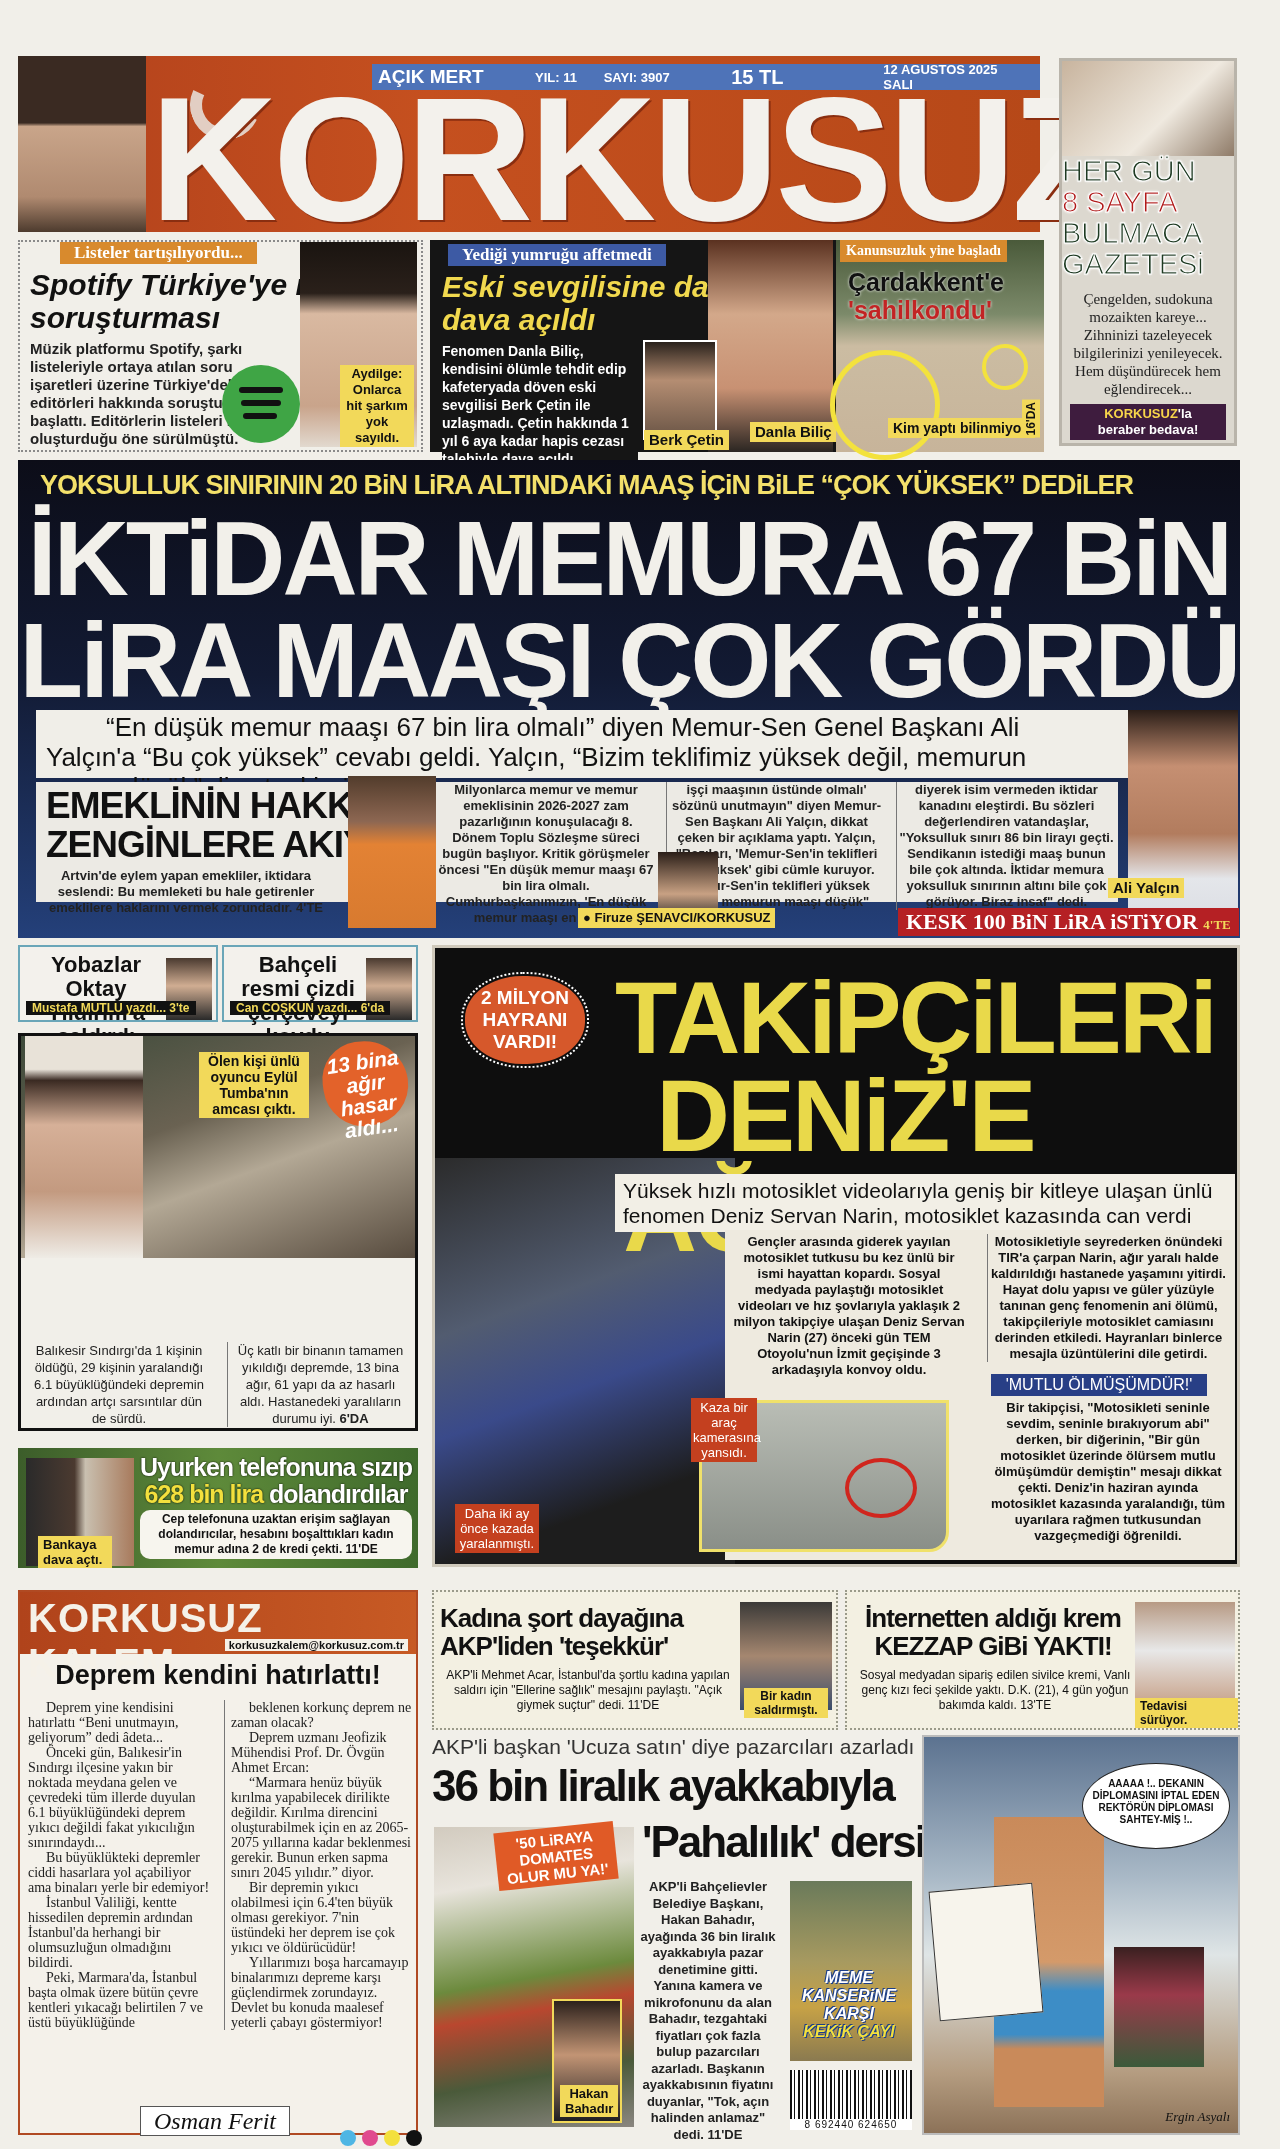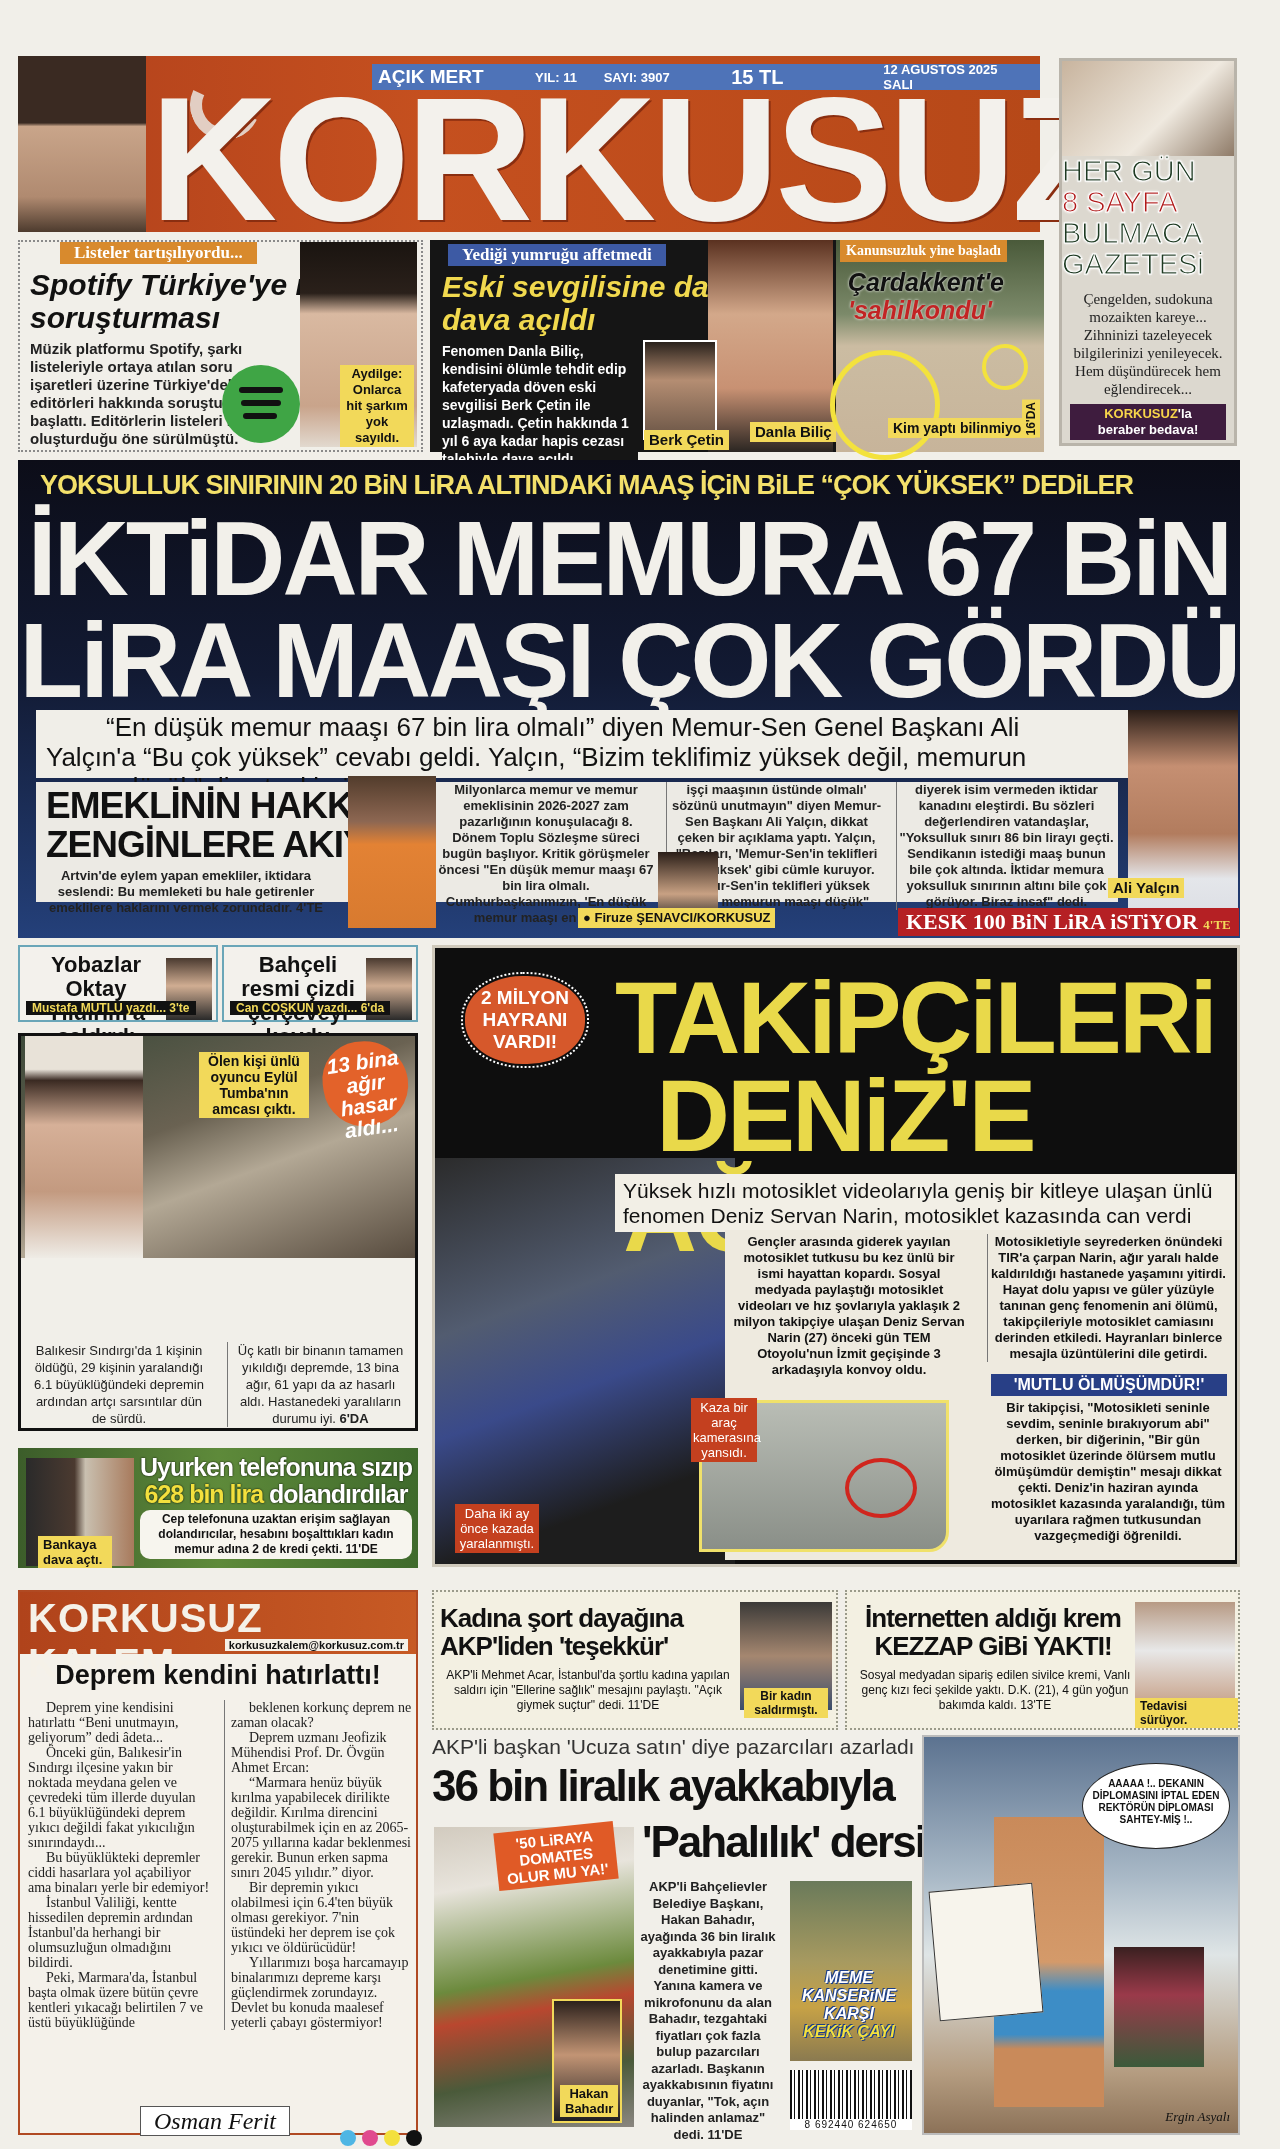--- a/index.html
+++ b/index.html
@@ -36,21 +36,21 @@
 #spotify i{position:absolute;left:17px;height:6px;background:#111;border-radius:4px}
 #aydilge{left:300px;top:242px;width:117px;height:205px;background:linear-gradient(180deg,#1a1410 0,#2a201a 25%,#d9b9a1 35%,#c9a48b 80%,#e2d9cf 100%)}
 #s2{left:430px;top:240px;width:410px;height:212px;background:#151515}
 #s2 .kicker{background:#3d5aa4;margin:4px 0 0 18px}
 #s2 h2{font-style:italic;font-weight:900;color:#f1d94e;font-size:30px;line-height:33px;margin:4px 0 0 12px}
 #s2 p{color:#fff;font-size:14px;line-height:18px;margin:6px 0 0 12px;width:196px;font-weight:bold;background:#151515}
 #berk{left:643px;top:340px;width:74px;height:100px;border:2px solid #fff;background:linear-gradient(180deg,#2a221c,#b48d72 40%,#6a5546)}
 #danla{left:708px;top:240px;width:125px;height:212px;background:linear-gradient(180deg,#5a3120,#d3a88a 35%,#c89173 70%,#2b2622)}
 #s3{left:836px;top:240px;width:208px;height:212px;background:linear-gradient(180deg,#4a5a3a 0,#7c8a6a 35%,#cbbca2 50%,#c7b49a 100%)}
 #s3 .kicker{background:#d88a2d;font-size:14px;padding:0 6px;margin-left:4px}
-#s3 h2{font-style:italic;font-weight:900;font-size:25px;line-height:28px;margin:6px 0 0 12px;color:#111;text-shadow:0 0 3px #fff}
+#s3 h2{font-weight:900;font-size:25px;line-height:28px;margin:6px 0 0 12px;color:#111;text-shadow:0 0 3px #fff}
 #s3 h2 .r{color:#c22424}
 #s3 .circ1{position:absolute;left:-6px;top:110px;width:110px;height:110px;border:5px solid #f3e23d;border-radius:50%}
 #s3 .circ2{position:absolute;left:146px;top:104px;width:46px;height:46px;border:4px solid #f3e23d;border-radius:50%}
 #s3 .cap{position:absolute;left:52px;top:178px;font-size:14px}
 #s3 .pg{position:absolute;right:4px;top:160px;background:#f2d95a;font-weight:bold;font-size:12px;writing-mode:vertical-rl;transform:rotate(180deg);padding:2px}
 
 #main{left:18px;top:460px;width:1222px;height:478px;background:linear-gradient(180deg,#0c0d18 0,#121a33 45%,#24407a 100%)}
 #main .sup{position:absolute;left:22px;top:10px;color:#f3e06a;font-size:27px;font-weight:bold;letter-spacing:-1px;white-space:nowrap}
 #main .hl{position:absolute;left:0;width:1222px;text-align:center;color:#f2f0ea;font-size:104px;font-weight:bold;letter-spacing:-3px;line-height:104px;white-space:nowrap;transform:scaleY(1.02)}
 #main .deck{position:absolute;left:18px;top:250px;width:1200px;height:68px;background:#f0eee8}
@@ -91,21 +91,21 @@
 
 #deniz{left:432px;top:945px;width:808px;height:622px;background:#0e0e0e;border:3px solid #cfc9bb}
 #denizbadge{position:absolute;left:30px;top:28px;width:120px;height:88px;border-radius:48%;background:#d6582b;color:#fff;text-align:center;font-weight:bold;font-size:19px;line-height:22px;padding-top:11px;outline:2px dotted #fff;outline-offset:2px}
 #deniz .h1{position:absolute;left:160px;top:20px;width:640px;text-align:center;color:#e9d94a;font-size:102px;font-weight:bold;letter-spacing:-3px;line-height:100px}
 #deniz .h2{position:absolute;left:20px;top:118px;width:780px;text-align:center;color:#e9d94a;font-size:102px;font-weight:bold;letter-spacing:-3px;line-height:100px}
 #rider{position:absolute;left:0;top:210px;width:300px;height:406px;background:linear-gradient(160deg,#2b2b2b 0,#525c70 35%,#3a4a8a 55%,#1d1d1d 80%)}
 #deniz .deck{position:absolute;left:180px;top:226px;width:620px;background:#f2efe6;font-size:21px;line-height:25px;padding:4px 8px;color:#111}
 #deniz .body{position:absolute;left:290px;top:282px;width:510px;height:330px;background:#eeeadf}
 #deniz .col1{position:absolute;left:4px;top:4px;width:240px;font-size:13px;line-height:16px;text-align:center;font-weight:bold}
 #deniz .col2{position:absolute;left:262px;top:4px;width:242px;font-size:13px;line-height:16px;text-align:center;font-weight:bold;border-left:1px solid #777}
-#mutlu{position:absolute;left:266px;top:144px;width:236px;background:#283f86;color:#fff;font-weight:bold;font-size:16px;text-align:center;line-height:22px}
+#mutlu{position:absolute;left:266px;top:144px;width:216px;background:#283f86;color:#fff;font-weight:normal;font-size:16px;text-align:center;line-height:22px}
 #deniz .col3{position:absolute;left:262px;top:170px;width:242px;font-size:13px;line-height:16px;text-align:center;font-weight:bold}
 #cam{position:absolute;left:264px;top:452px;width:250px;height:152px;background:linear-gradient(180deg,#b9bdb5,#8a8f88);border:3px solid #f0e16a;border-radius:0 0 20px 0}
 #camcap{position:absolute;left:256px;top:450px;background:#c4401f;color:#fff;font-size:13px;line-height:15px;text-align:center;padding:2px}
 #camcirc{position:absolute;left:410px;top:510px;width:72px;height:60px;border:4px solid #d0261e;border-radius:50%}
 #injcap{position:absolute;left:20px;top:556px;background:#c4401f;color:#fff;font-size:13px;line-height:15px;text-align:center;padding:2px 4px}
 
 #kalem{left:18px;top:1590px;width:400px;height:545px;border:2px solid #b04a23;background:#f4f1ea}
 #kalemhead{position:absolute;left:0;top:0;width:396px;height:62px;background:linear-gradient(90deg,#b0431b,#c75a24)}
 #kalemhead .t{position:absolute;left:8px;top:4px;color:#f5f1e8;font-size:40px;font-weight:900;letter-spacing:1px}
 #kalemhead .m{position:absolute;right:8px;bottom:3px;background:#f5f1e8;font-size:11px;font-weight:bold;padding:0 4px}

